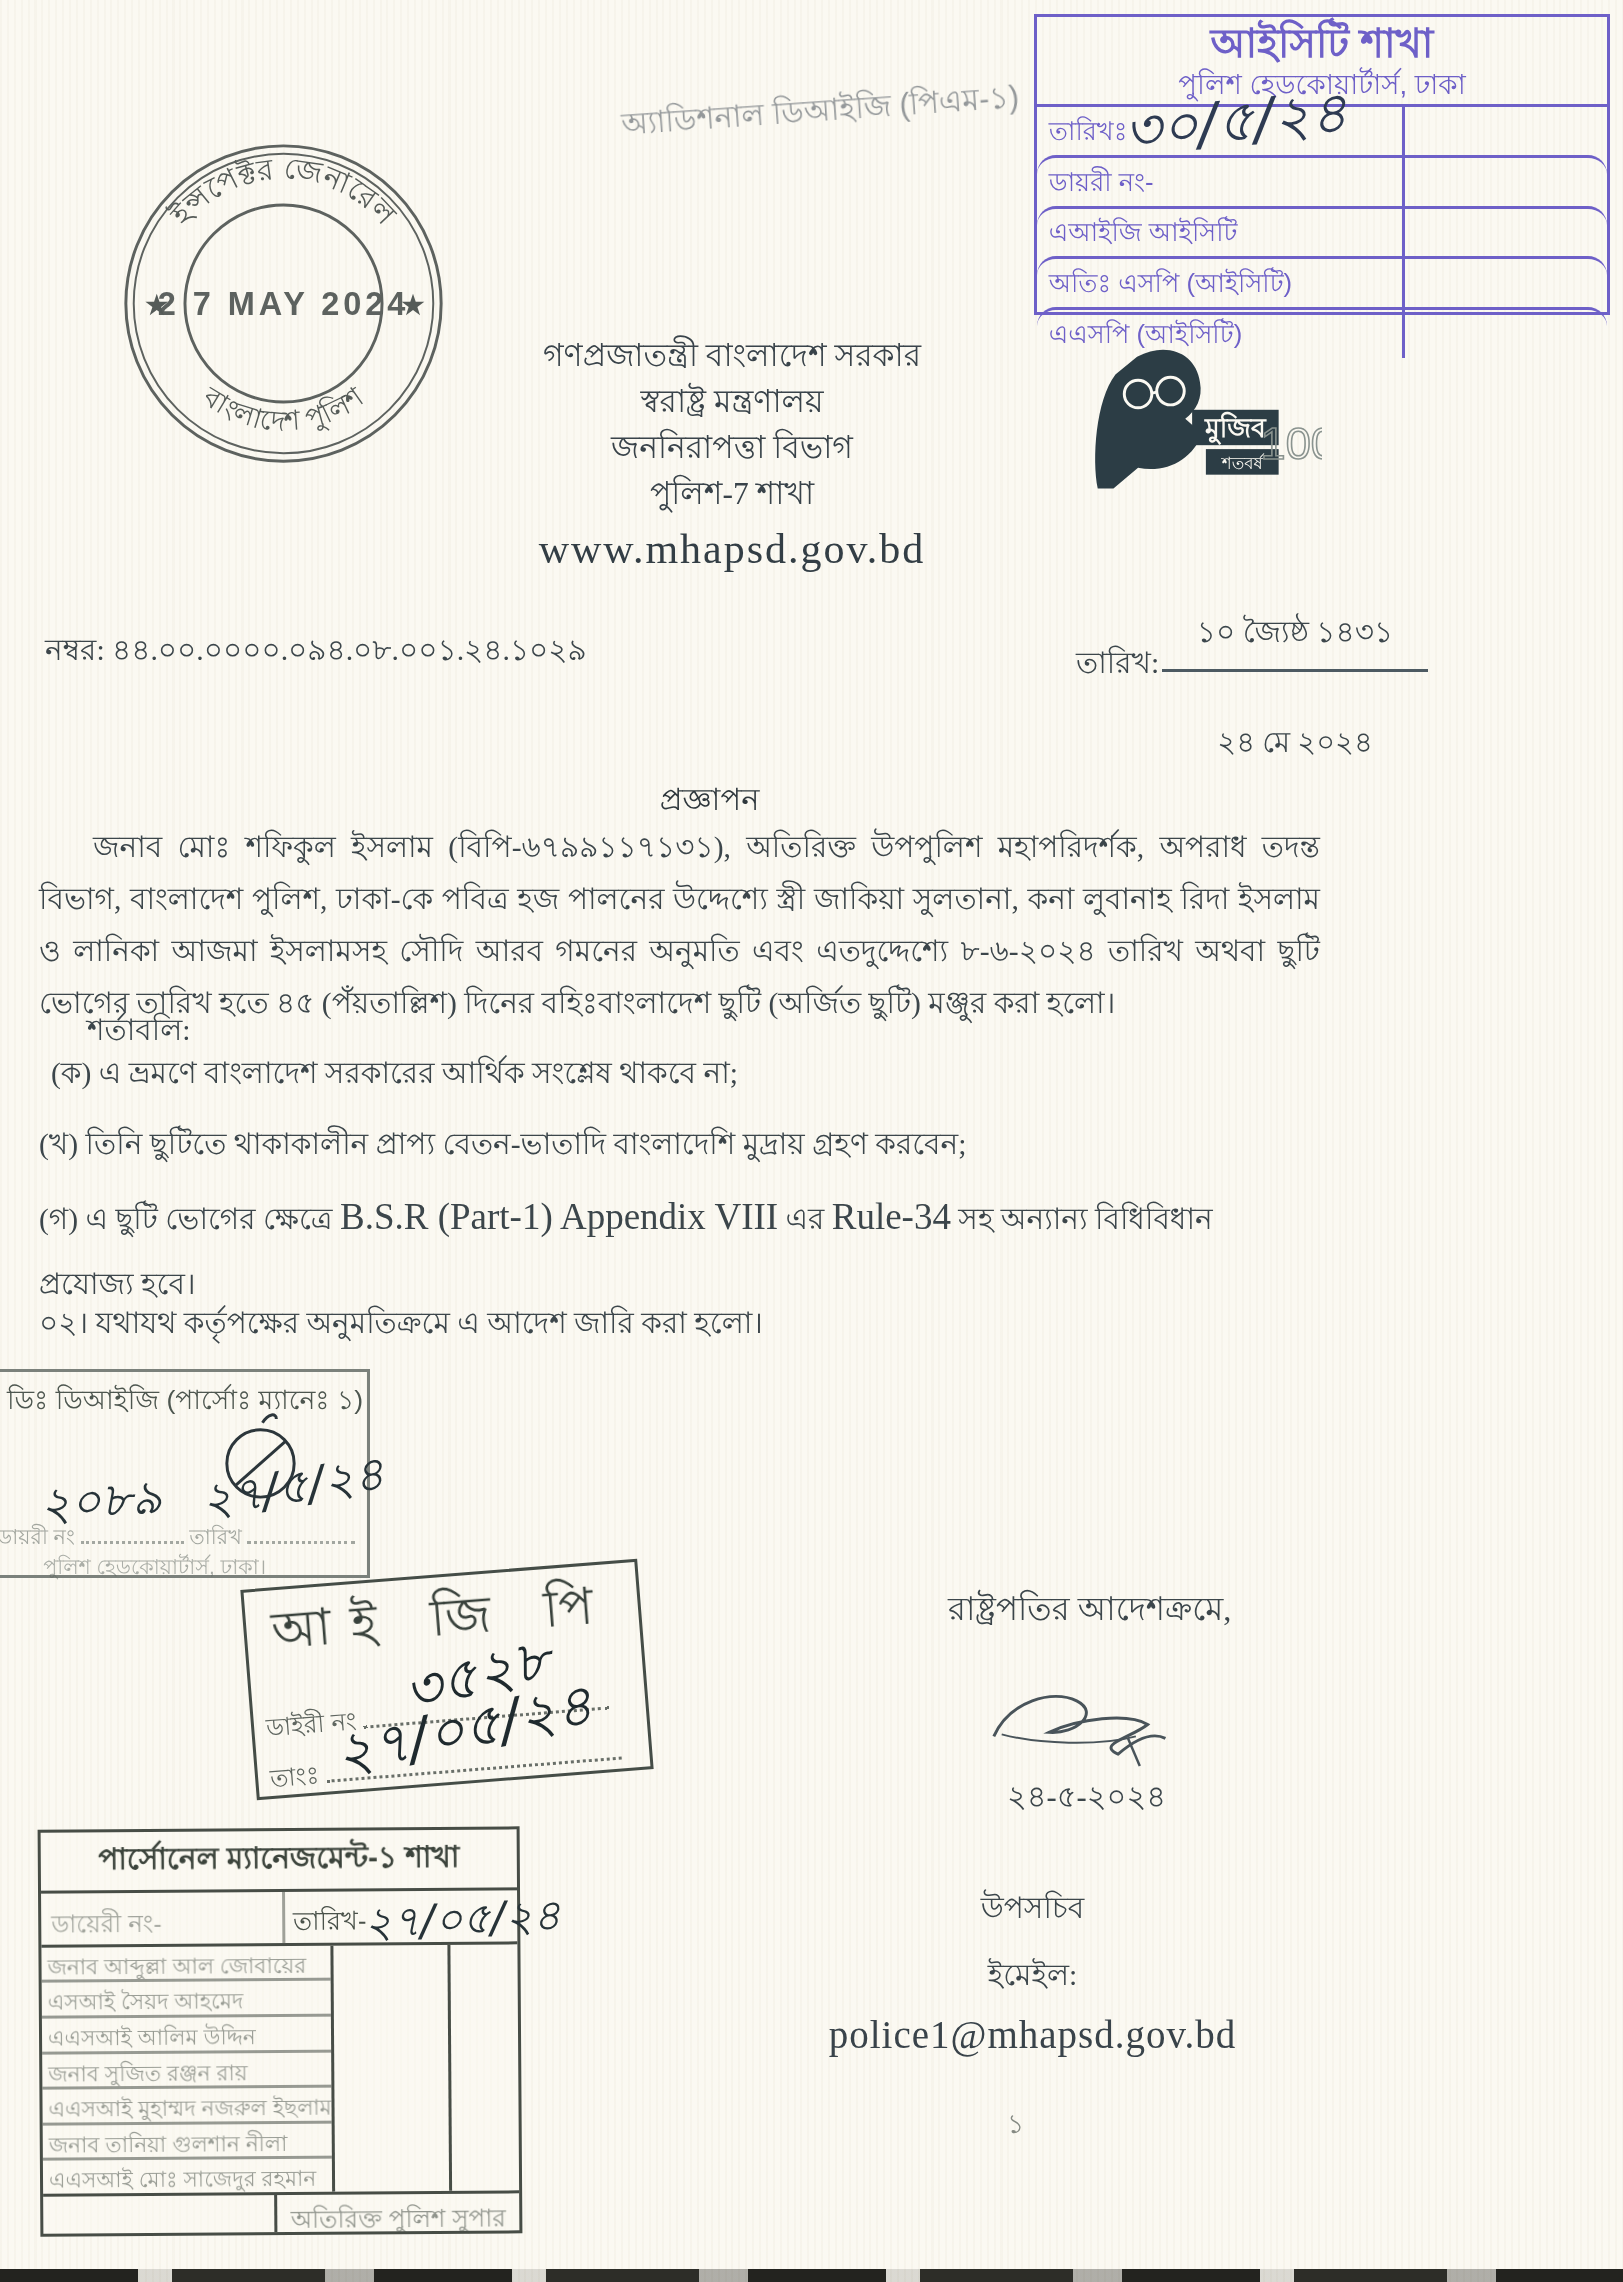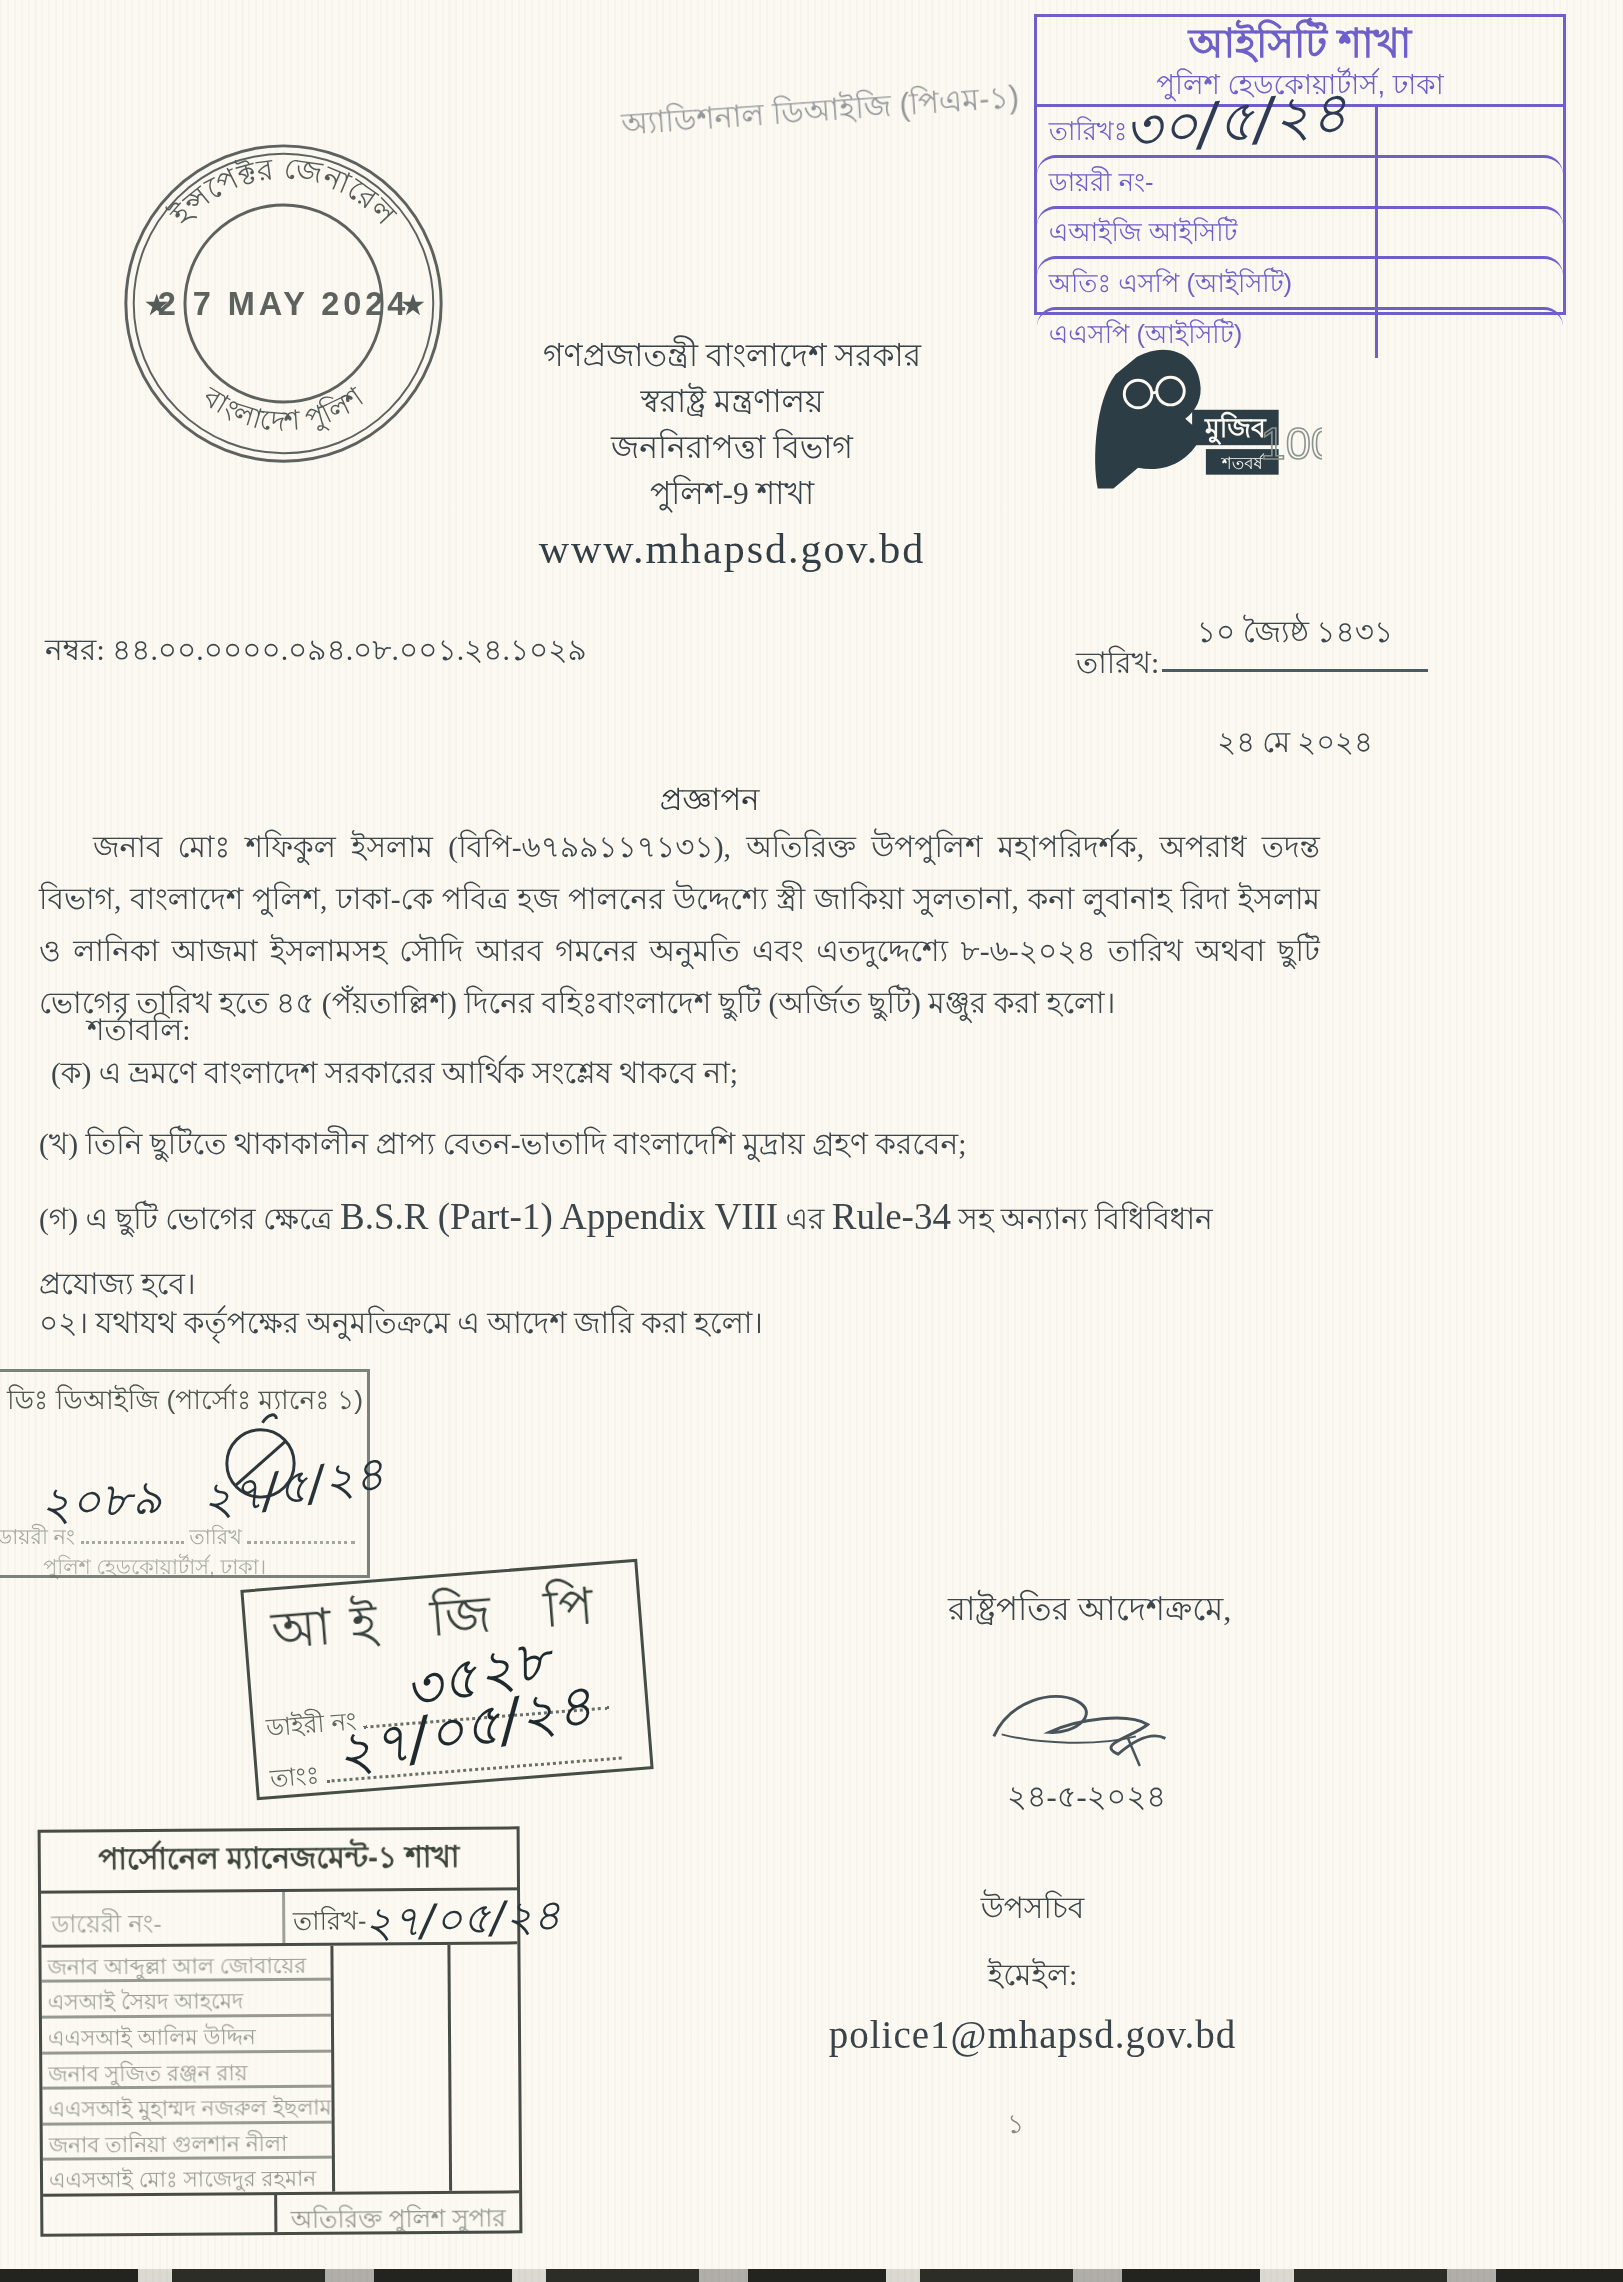--- a/index.html
+++ b/index.html
@@ -6,21 +6,21 @@
   .page{
     position:relative;width:1623px;height:2282px;overflow:hidden;
     background-color:#fbf9f2;
     background-image:repeating-linear-gradient(90deg,rgba(228,222,205,.18) 0 2px,rgba(255,255,255,0) 2px 6.9px);
     font-family:"Liberation Serif",serif;color:#3c464b;
   }
   
   .adg-stamp{position:absolute;left:621px;top:85px;width:453px;font-size:30.5px;color:#94989a;
     transform:rotate(-4deg);filter:blur(0.4px);font-family:"Liberation Sans",sans-serif;}
   
-  .ict-stamp{position:absolute;left:1034px;top:13.8px;width:532px;height:301px;border:3.9px solid #6e60c8;
+  .ict-stamp{position:absolute;left:1034px;top:13.8px;width:576px;height:301px;border:3.9px solid #6e60c8;
     color:#6e60c8;font-family:"Liberation Sans",sans-serif;box-sizing:border-box;filter:blur(0.2px);}
   .ict-title{text-align:center;font-size:40px;font-weight:bold;line-height:1.05;padding-top:4.9px;}
   .ict-sub{text-align:center;font-size:27.6px;padding-bottom:3.9px;}
   .ict-rows{position:absolute;left:0;right:0;top:87px;bottom:0;border-top:3px solid #6e60c8;display:flex;flex-direction:column;}
   .ict-row{flex:1;display:flex;border-top:3px solid #6e60c8;border-radius:19px;}
   .ict-row:first-child{border-top:none;}
   .ict-cell-label{flex:0 0 62%;border-right:3px solid #6e60c8;font-size:25.6px;padding:4.9px 0 0 11.8px;white-space:nowrap;}
   .ict-cell-value{flex:1;}
   .ict-hand{position:absolute;left:87px;top:61px;font-size:57px;color:#2e3b52;transform:rotate(-5deg);
     font-family:"DejaVu Sans",sans-serif;font-style:italic;}
@@ -154,21 +154,21 @@
     </text>
     <text x="170" y="182" text-anchor="middle" font-size="33" letter-spacing="4" fill="#5d625f" font-family="DejaVu Sans Mono" font-weight="bold">2 7 MAY 2024</text>
     <text x="28" y="182" font-size="30" fill="#555b58">★</text>
     <text x="288" y="182" font-size="30" fill="#555b58">★</text>
   </svg>
 
   <div class="letterhead">
     <div class="lh-line">গণপ্রজাতন্ত্রী বাংলাদেশ সরকার</div>
     <div class="lh-line">স্বরাষ্ট্র মন্ত্রণালয়</div>
     <div class="lh-line">জননিরাপত্তা বিভাগ</div>
-    <div class="lh-line">পুলিশ-9 শাখা</div>
+    <div class="lh-line">পুলিশ-7 শাখা</div>
     <div class="lh-web">www.mhapsd.gov.bd</div>
   </div>
 
   <svg class="mujib" width="246" height="175" viewBox="0 0 250 178">
     <path d="M62,18 C92,2 122,14 126,44 C129,60 122,73 111,81 L128,96 C119,122 92,137 63,131 L38,152 L22,152 C16,122 20,62 40,36 Z" fill="#2c3d45"></path>
     <circle cx="63" cy="56" r="14" fill="none" stroke="#fbf9f2" stroke-width="3"></circle>
     <circle cx="96" cy="53" r="14" fill="none" stroke="#fbf9f2" stroke-width="3"></circle>
     <line x1="77" y1="55" x2="82" y2="54" stroke="#fbf9f2" stroke-width="3"></line>
     <rect x="118" y="72" width="88" height="36" fill="#2c3d45"></rect>
     <text x="162" y="100" text-anchor="middle" font-size="27" font-weight="bold" fill="#fbf9f2">মুজিব</text>

